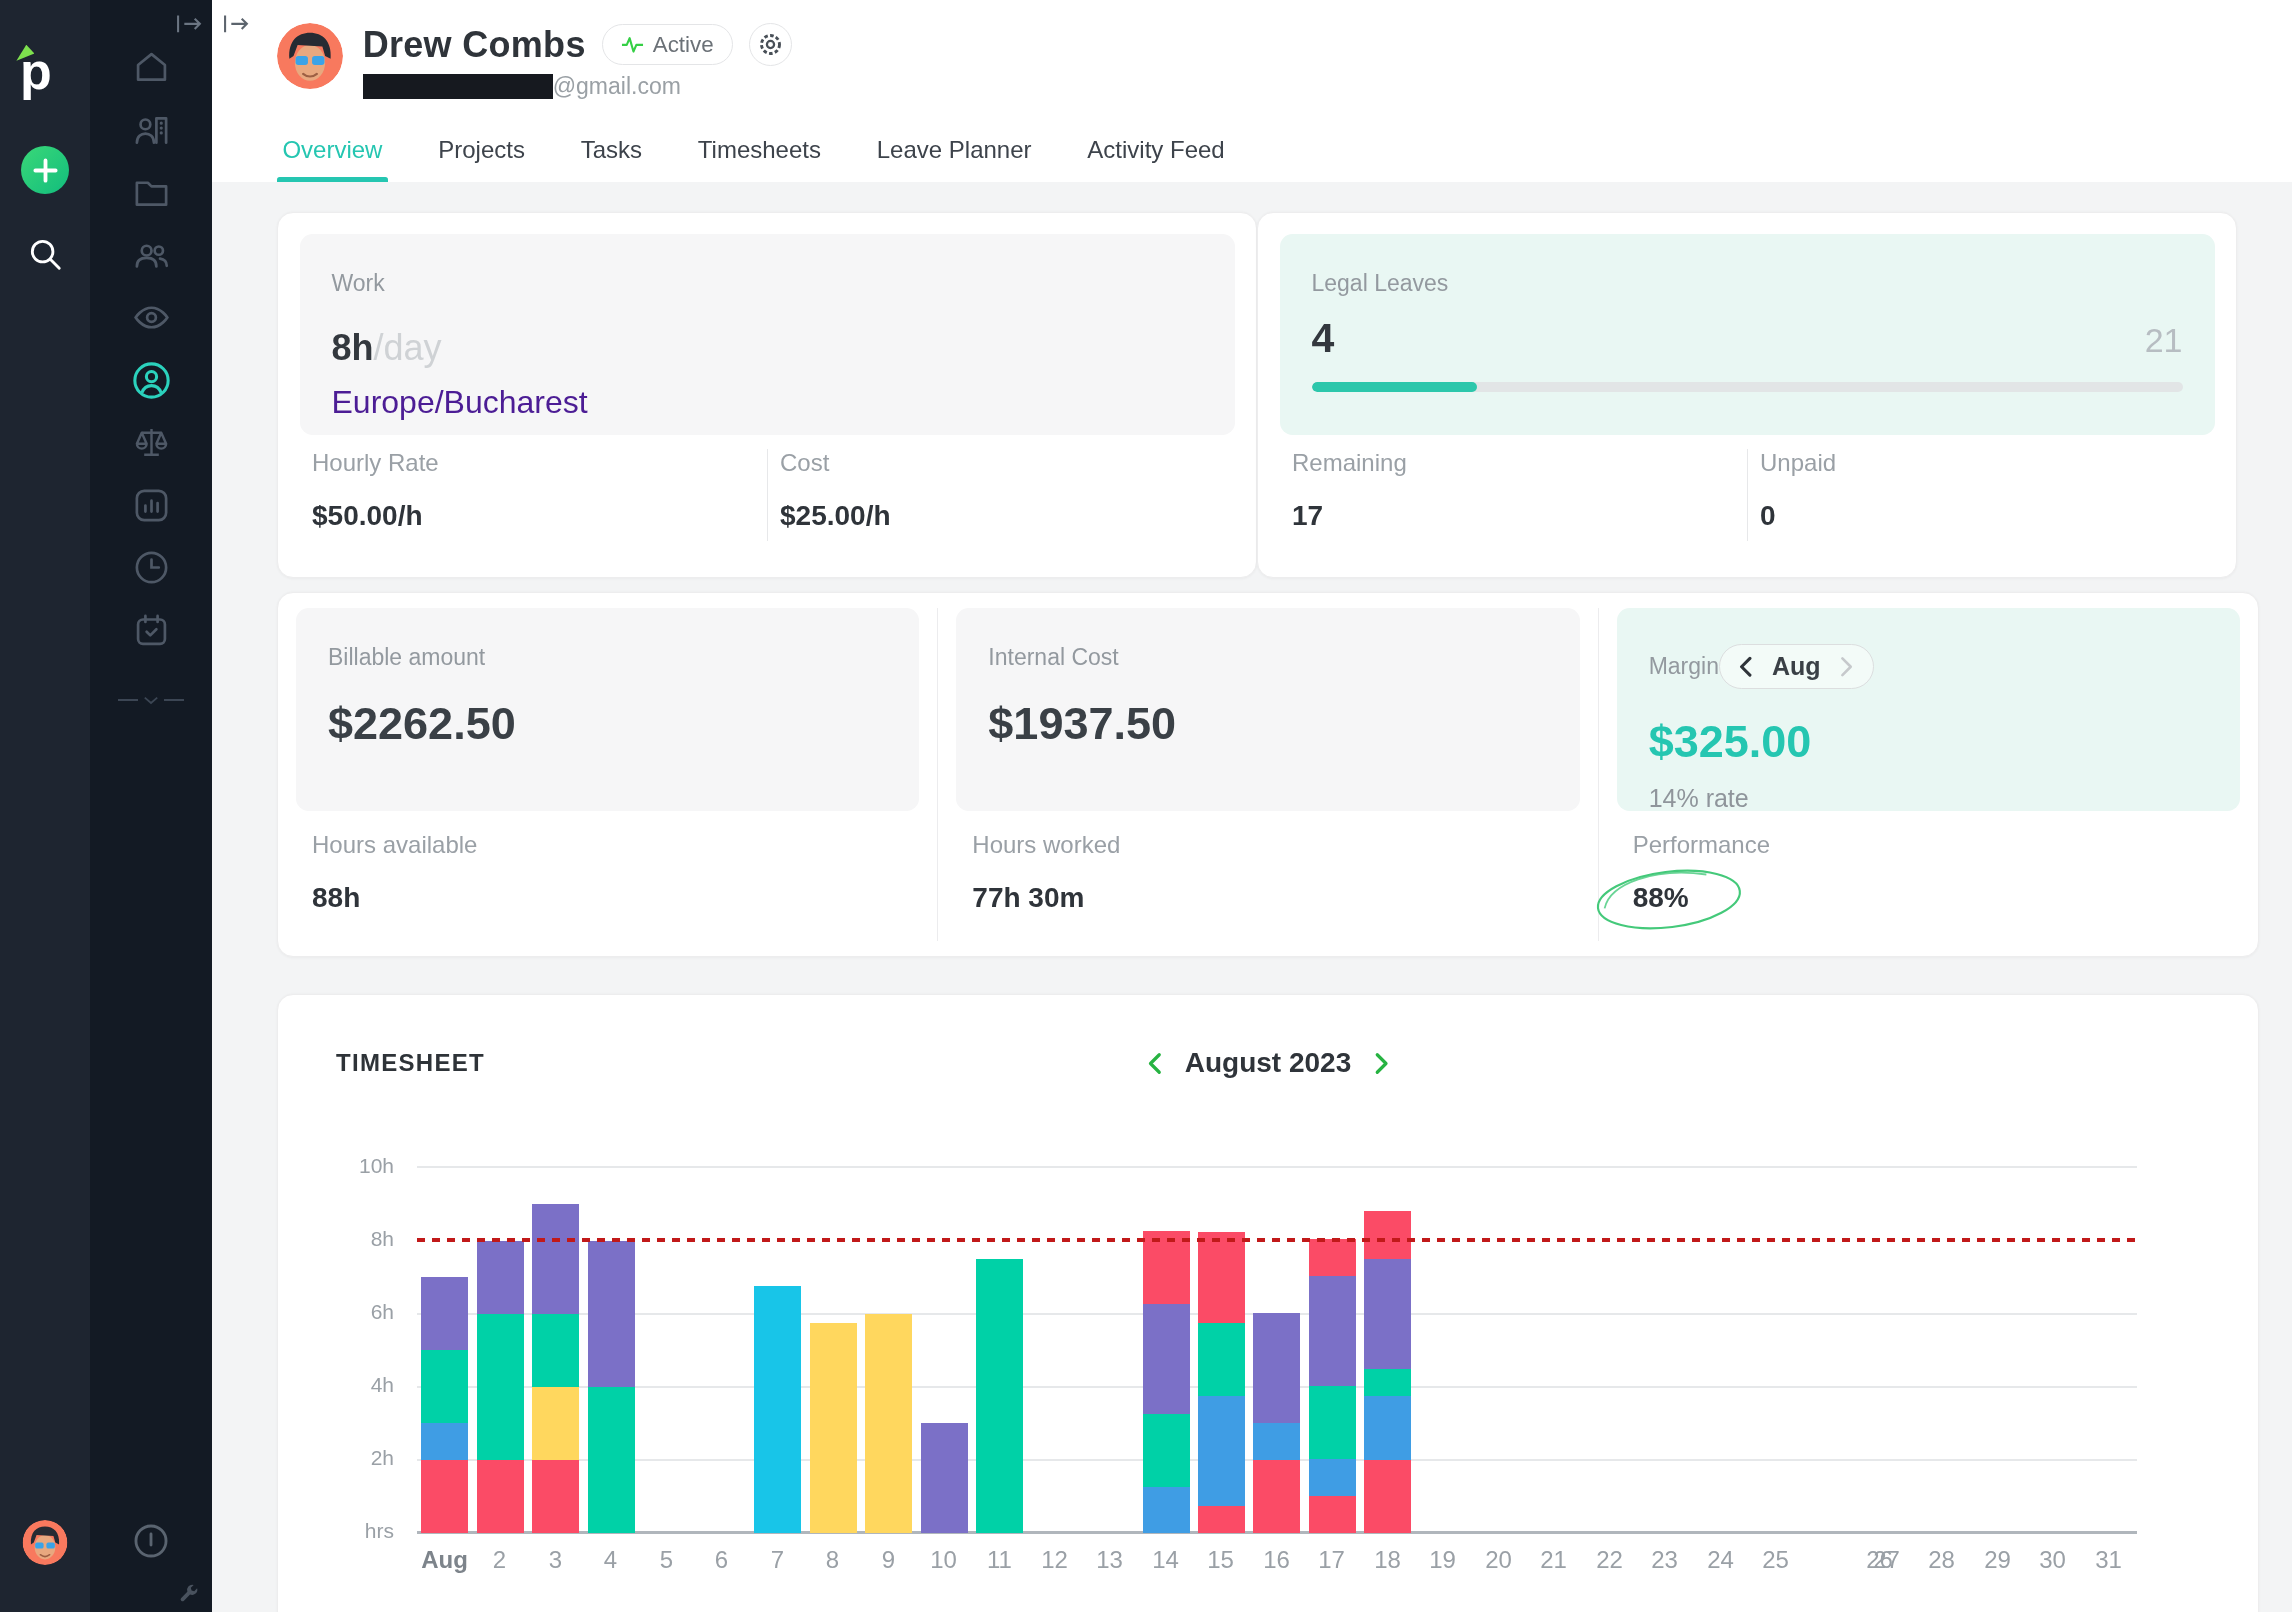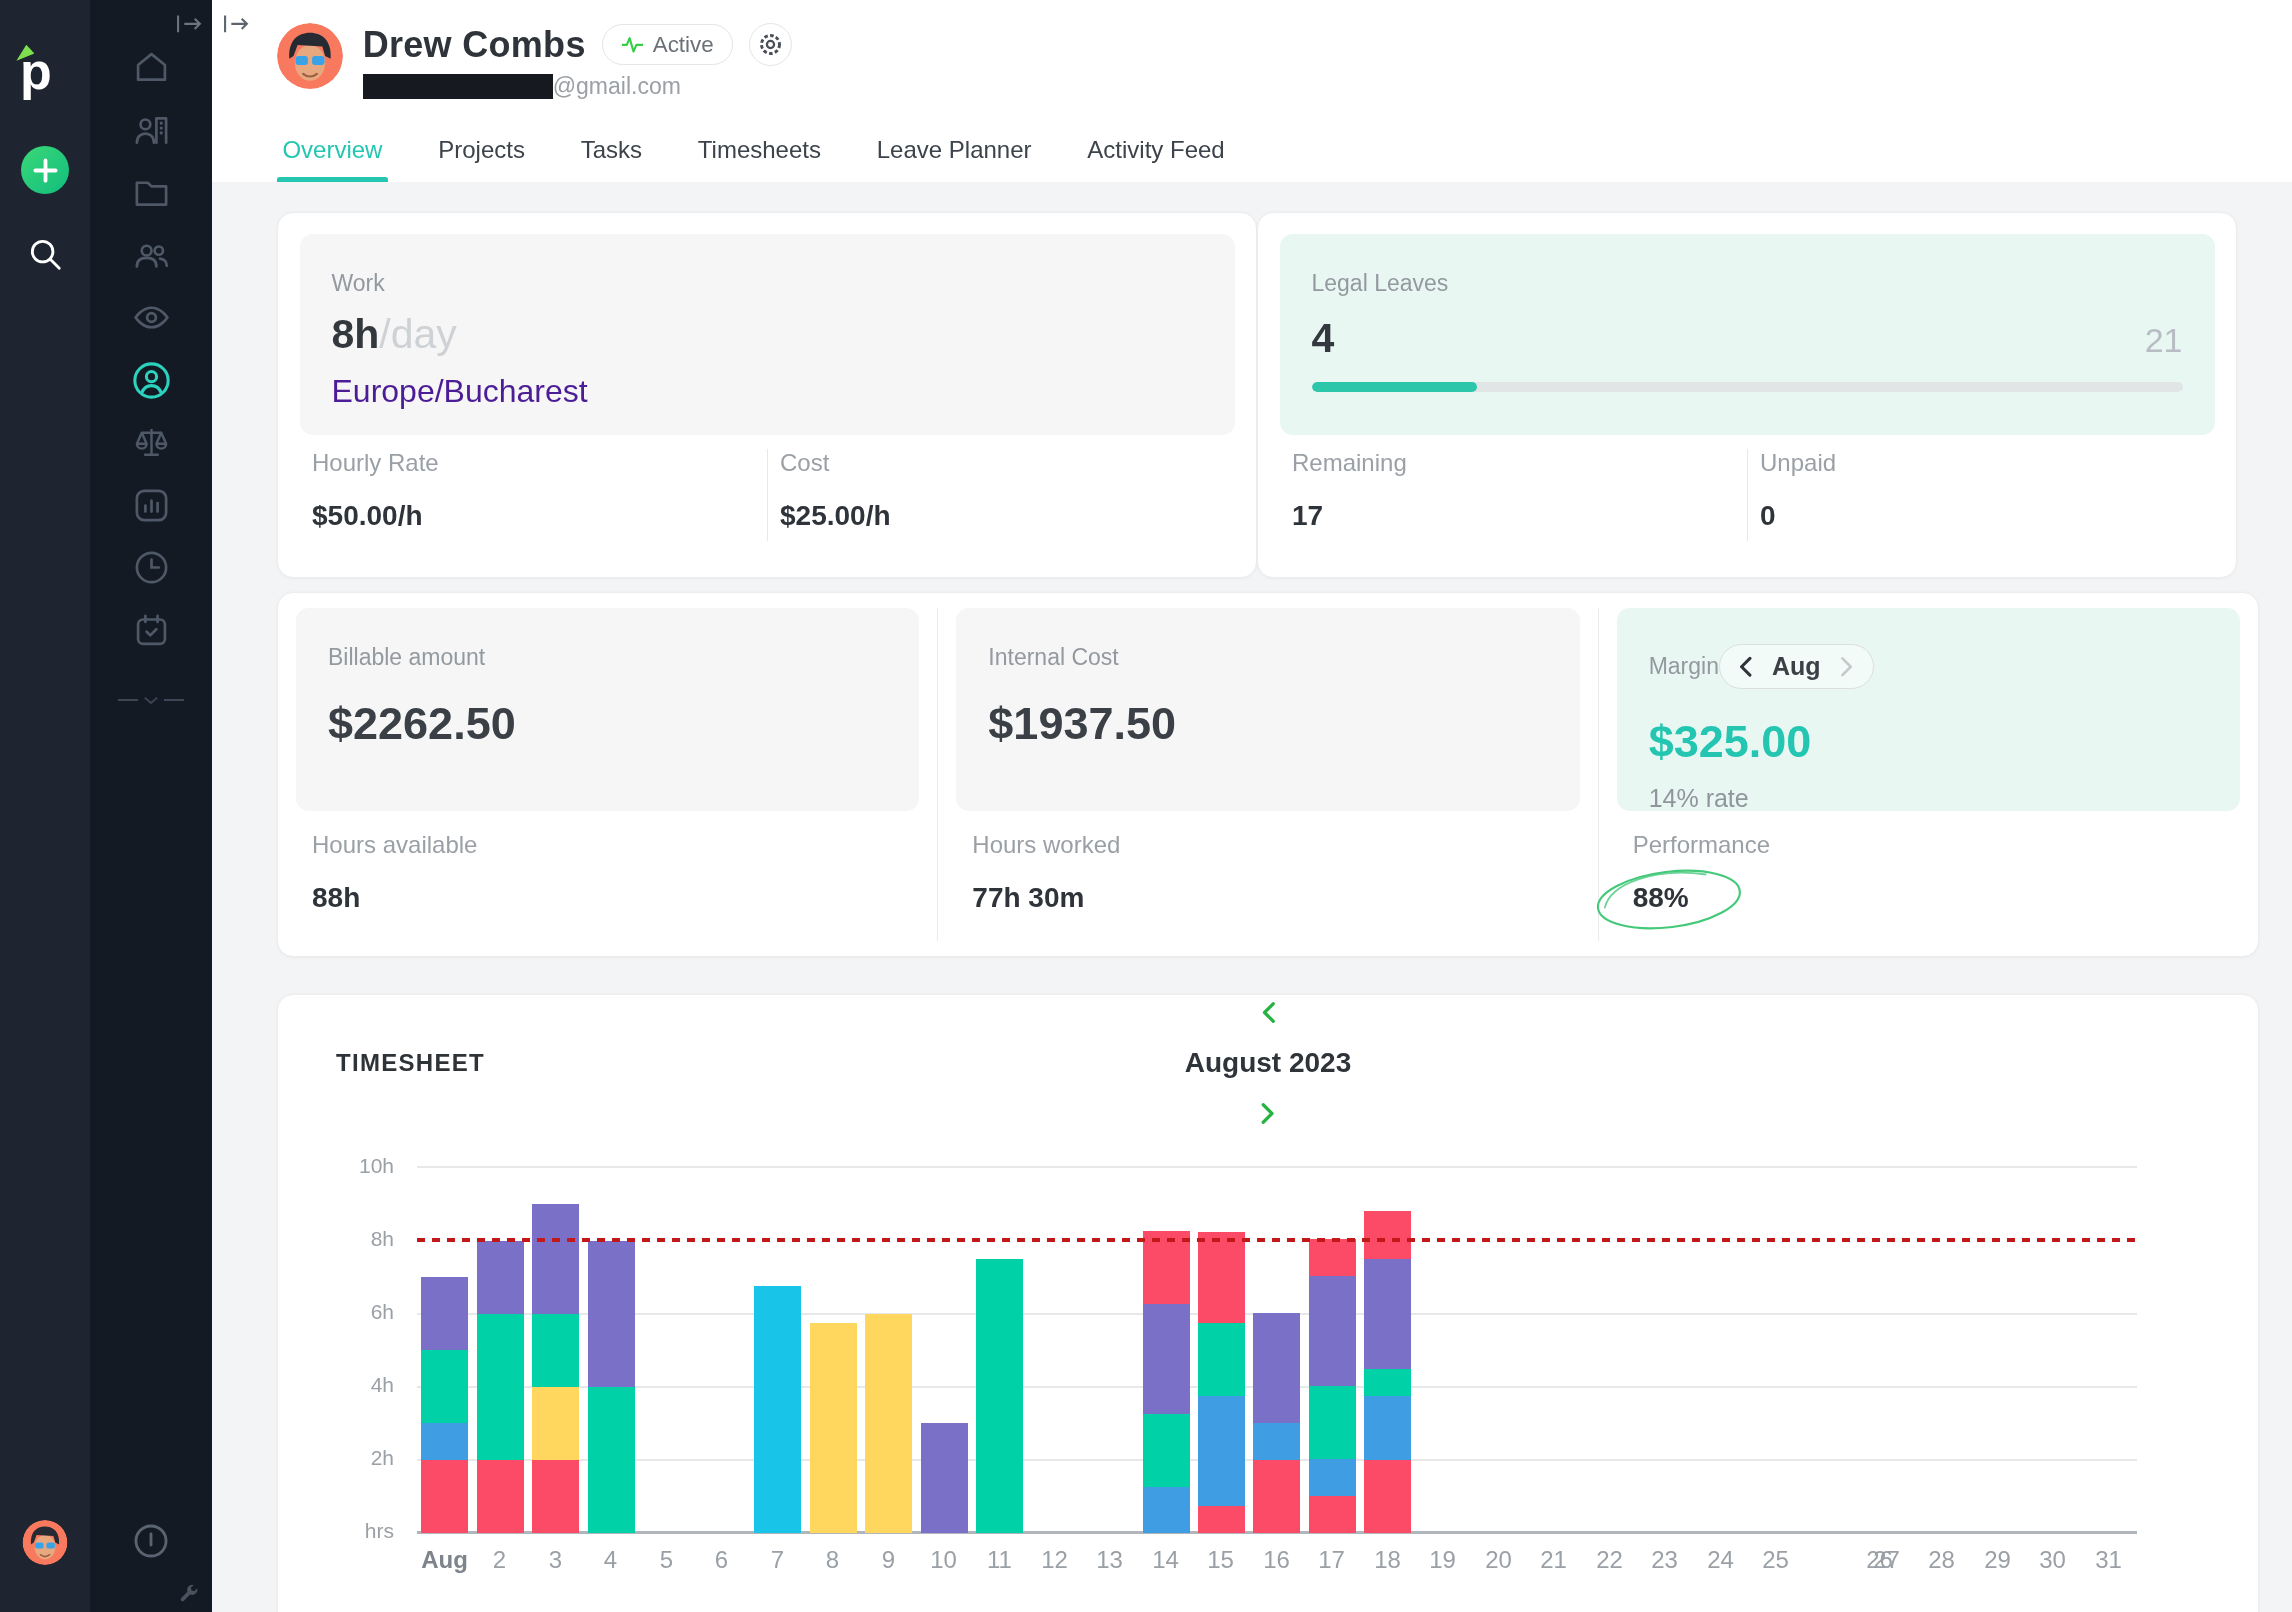--- a/index.html
+++ b/index.html
@@ -66,21 +66,21 @@
   .panel { border-radius:12.5px; padding:36px 32px; }
   .panel.gray { background:#f6f6f7; }
   .panel.mint { background:#e9f7f3; }
   .card-label { font-size:23px; color:#93999f; }
   .stat-label { font-size:24px; color:#9aa0a6; }
   .stat-value { font-size:28px; font-weight:700; color:#2f343a; margin-top:23px; }
 
   .row1 { display:flex; }
   .row1 .card { width:980px; height:366px; padding:21.5px; display:flex; flex-direction:column; }
   .row1 .panel { height:201px; }
-  .work-value { margin-top:14px; font-size:41px; font-weight:700; color:#33383e; }
+  .work-value { margin-top:30px; font-size:36px; font-weight:700; color:#33383e; }
   .work-value .unit { color:#cfd2d5; font-weight:400; }
   .work-tz { margin-top:14.3px; font-size:32px; color:#4c1d95; }
   .stats-row { flex:1; display:flex; align-items:center; }
   .stats-cell { flex:1; padding:0 12.5px 9px; }
   .stats-cell + .stats-cell { border-left:0.9px solid #e7e8ea; }
   .ll-numbers { margin-top:18px; display:flex; justify-content:space-between; align-items:baseline; }
   .ll-used { font-size:41px; font-weight:700; color:#33383e; }
   .ll-total { font-size:34px; color:#b7bdc2; }
   .progress { margin-top:19.7px; height:9.9px; border-radius:5.4px; background:#e2e5e6; overflow:hidden; }
   .progress .fill { height:100%; border-radius:5.4px; background:#2cc7ab; }
@@ -100,21 +100,21 @@
                 cursor:pointer; }
   .month-pill .m { font-size:25px; font-weight:700; color:#3a4046; }
   .perf-wrap { position:relative; display:inline-block; }
   .perf-wrap svg { position:absolute; left:-41px; top:-19.7px; overflow:visible; }
 
   
   .ts-card { margin-top:37px; width:1982px; height:645px; padding:54px 0 0; position:relative; }
   .ts-head { display:flex; align-items:center; position:relative; padding:0 58px; }
   .ts-title { font-size:24px; font-weight:700; letter-spacing:1.3px; color:#2e3338; }
   .ts-month { position:absolute; left:50%; transform:translateX(-50%); display:flex;
-              align-items:center; gap:23px;flex-direction:column; }
+              align-items:center; gap:23px; }
   .ts-month .label { font-size:28px; font-weight:600; color:#2f343a; }
   .ts-month .chev { color:#27b342; cursor:pointer; display:flex; }
   .ts-body { position:relative; height:537px; margin-top:9px; }
   .plot { position:absolute; left:139px; top:82px; width:1720px; height:365px; }
   .gridline { position:absolute; left:0; right:0; height:1.8px; background:#e6e8ea; }
   .gridline.axis { height:2.7px; background:#b0b6bc; }
   .refline { position:absolute; left:0; right:0; height:3.6px;
              background:repeating-linear-gradient(90deg,#c11919 0 8px,transparent 8px 15px); z-index:3; }
   .ytick { position:absolute; width:116px; text-align:right; font-size:21px; color:#9aa0a6; }
   .bar { position:absolute; bottom:0; display:flex; flex-direction:column-reverse; z-index:2; }

